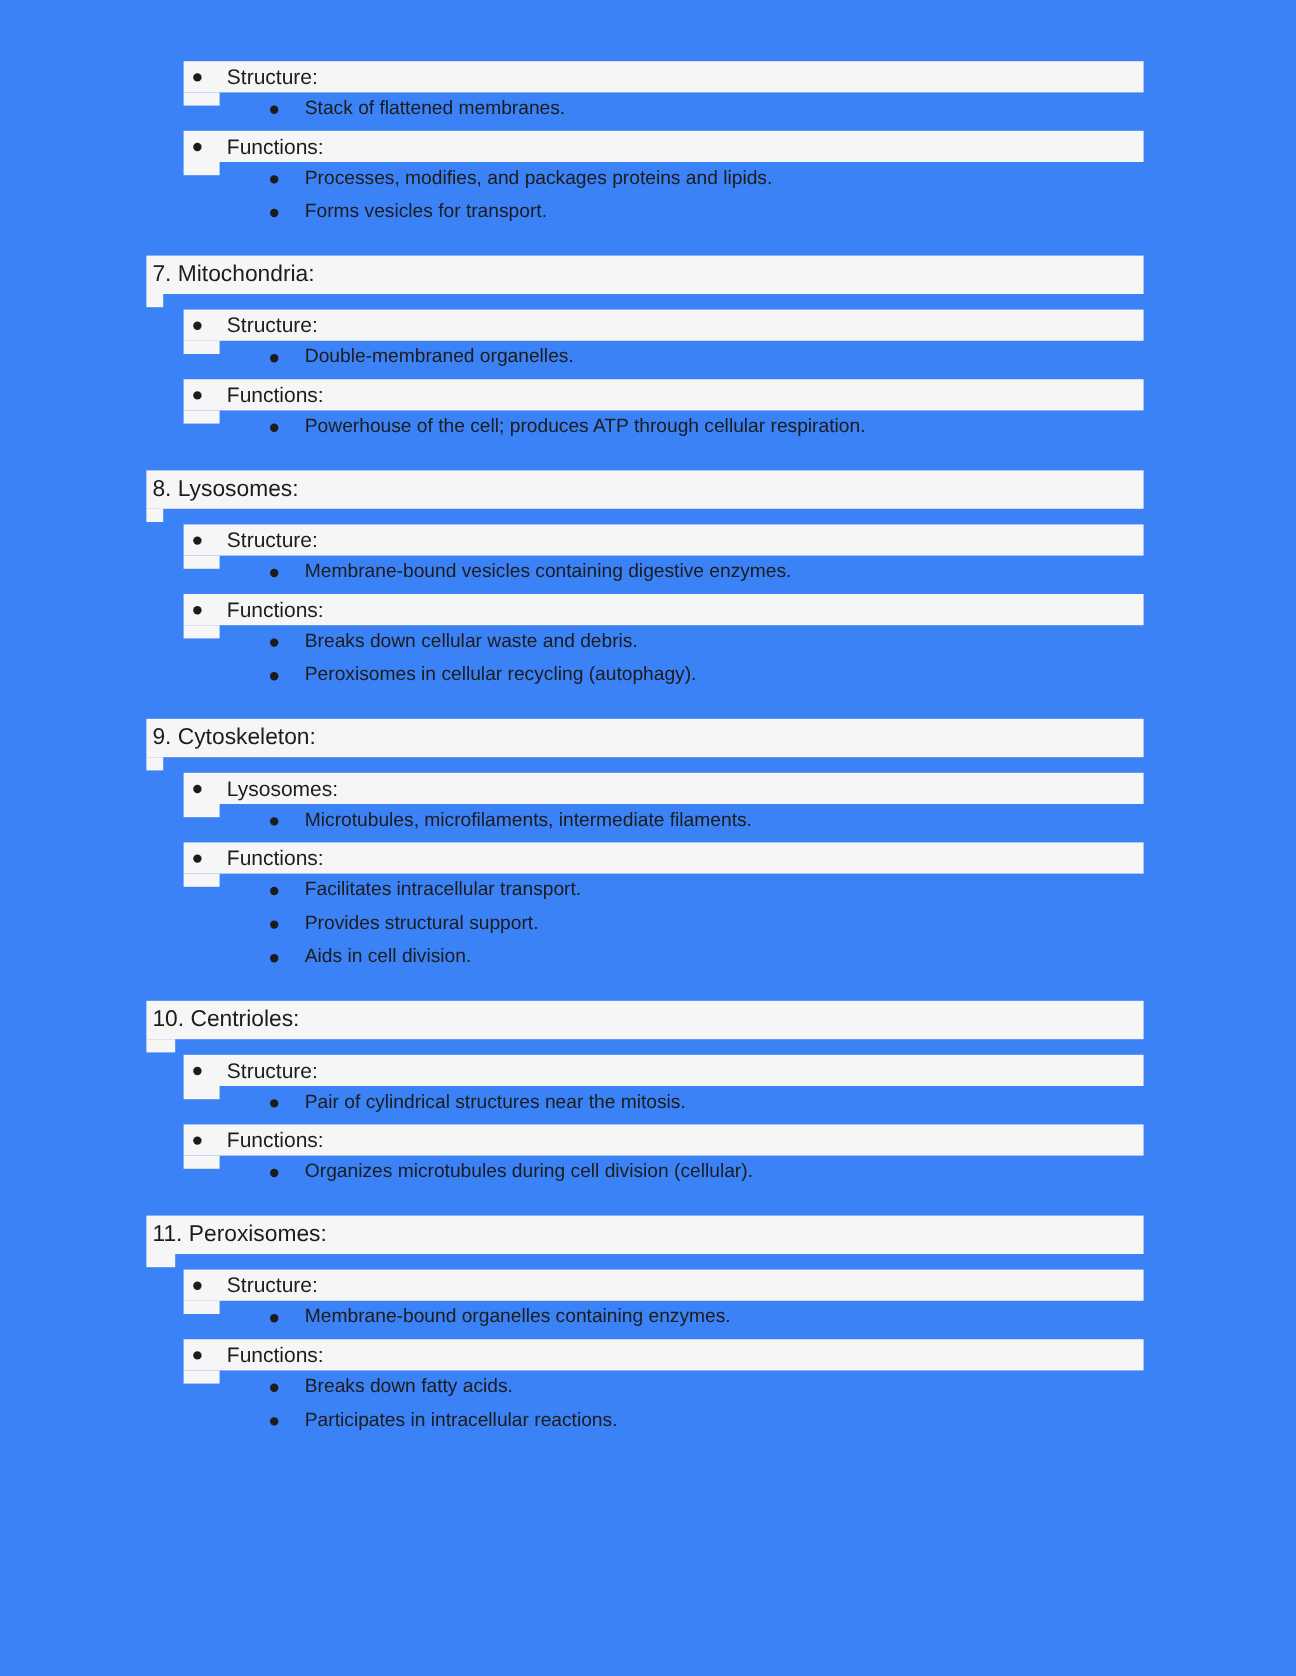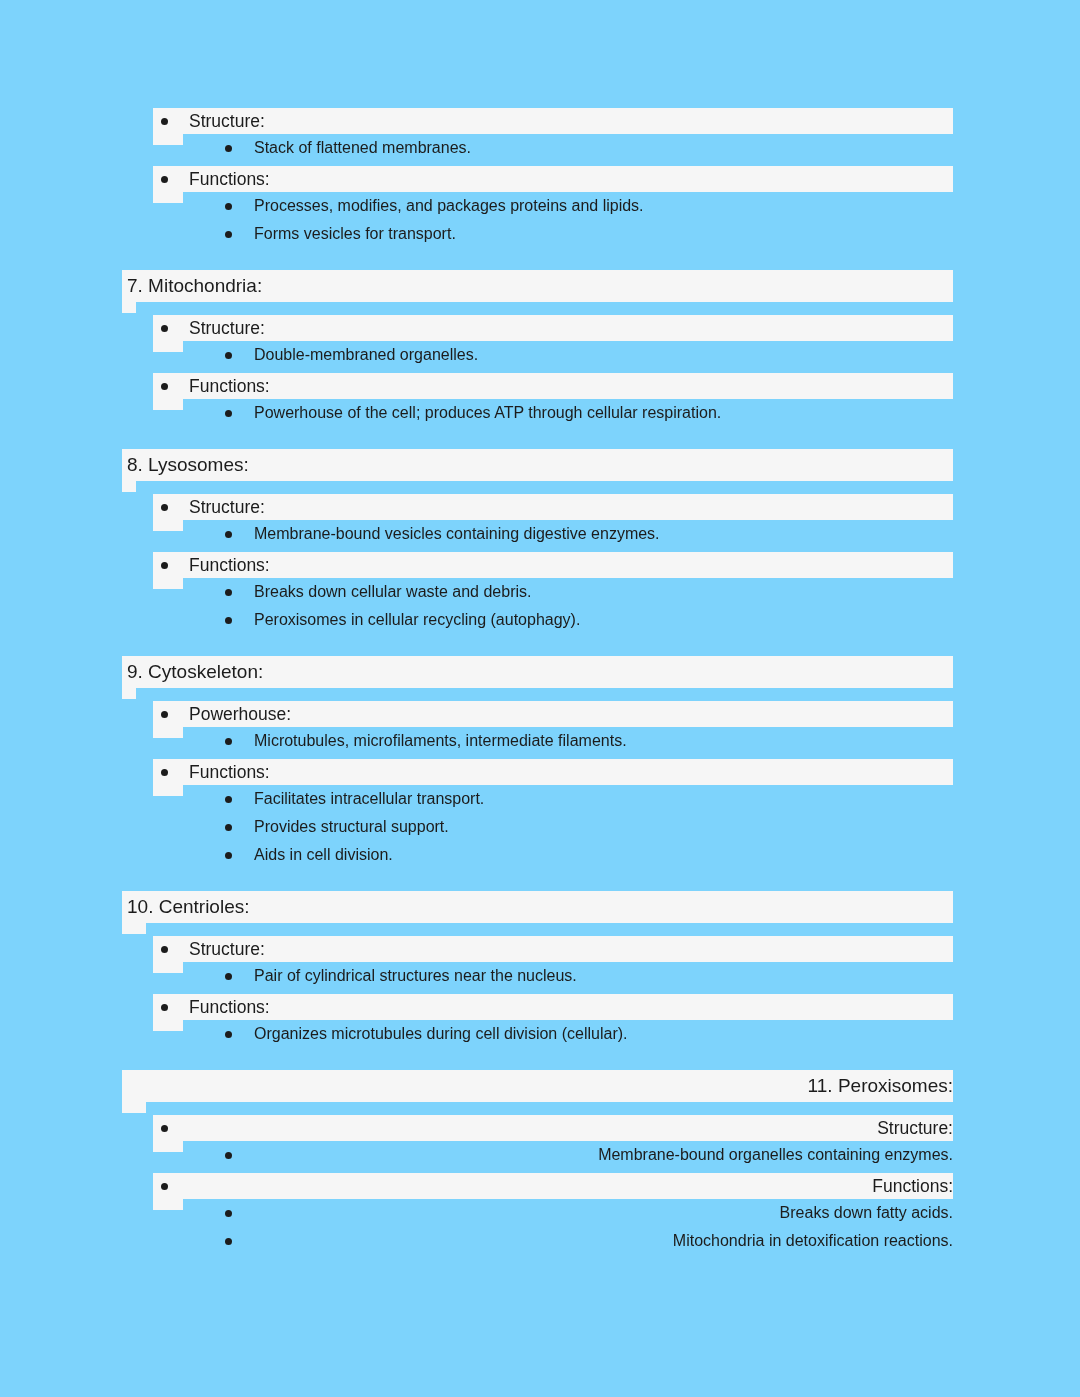--- a/index.html
+++ b/index.html
@@ -9,26 +9,26 @@
     background: #ffffff;
     font-family: "Liberation Sans", sans-serif;
     color: var(--text, #1c1c1c);
     -webkit-font-smoothing: antialiased;
   }
   .page {
     position: relative;
     box-sizing: border-box;
     width: 1080px;
     min-height: 1397px;
-    padding: 108px 127px 40px 127px;
-    background: #7dd3fc;
+    padding: 51px 127px 40px 127px;
+    background: #3b82f6;
     overflow: hidden;
   }
   .section { margin: 0 0 22px 0; }
-  .section:last-child { margin-bottom: 0; text-align: right; }
+  .section:last-child { margin-bottom: 0; }
 
   
   .h-row {
     position: relative;
     margin-left: -5px;          
     padding-left: 5px;
     height: 32px;
     line-height: 32px;
     background: var(--hl, #f6f6f6);
     font-size: 19px;
@@ -160,21 +160,21 @@
     <div class="l2">
       <span class="bullet"></span>
       <span>Peroxisomes in cellular recycling (autophagy).</span>
     </div>
   </div>
 
   <div class="section">
     <div class="h-row">9. Cytoskeleton:</div>
     <div class="l1">
       <span class="bullet"></span>
-      <span>Powerhouse:</span>
+      <span>Lysosomes:</span>
     </div>
     <div class="l2">
       <span class="bullet"></span>
       <span>Microtubules, microfilaments, intermediate filaments.</span>
     </div>
     <div class="l1">
       <span class="bullet"></span>
       <span>Functions:</span>
     </div>
     <div class="l2">
@@ -192,21 +192,21 @@
   </div>
 
   <div class="section">
     <div class="h-row wide">10. Centrioles:</div>
     <div class="l1">
       <span class="bullet"></span>
       <span>Structure:</span>
     </div>
     <div class="l2">
       <span class="bullet"></span>
-      <span>Pair of cylindrical structures near the nucleus.</span>
+      <span>Pair of cylindrical structures near the mitosis.</span>
     </div>
     <div class="l1">
       <span class="bullet"></span>
       <span>Functions:</span>
     </div>
     <div class="l2">
       <span class="bullet"></span>
       <span>Organizes microtubules during cell division (cellular).</span>
     </div>
   </div>
@@ -224,17 +224,17 @@
     <div class="l1">
       <span class="bullet"></span>
       <span>Functions:</span>
     </div>
     <div class="l2">
       <span class="bullet"></span>
       <span>Breaks down fatty acids.</span>
     </div>
     <div class="l2">
       <span class="bullet"></span>
-      <span>Mitochondria in detoxification reactions.</span>
+      <span>Participates in intracellular reactions.</span>
     </div>
   </div>
 
 </div>
 
 </body></html>

